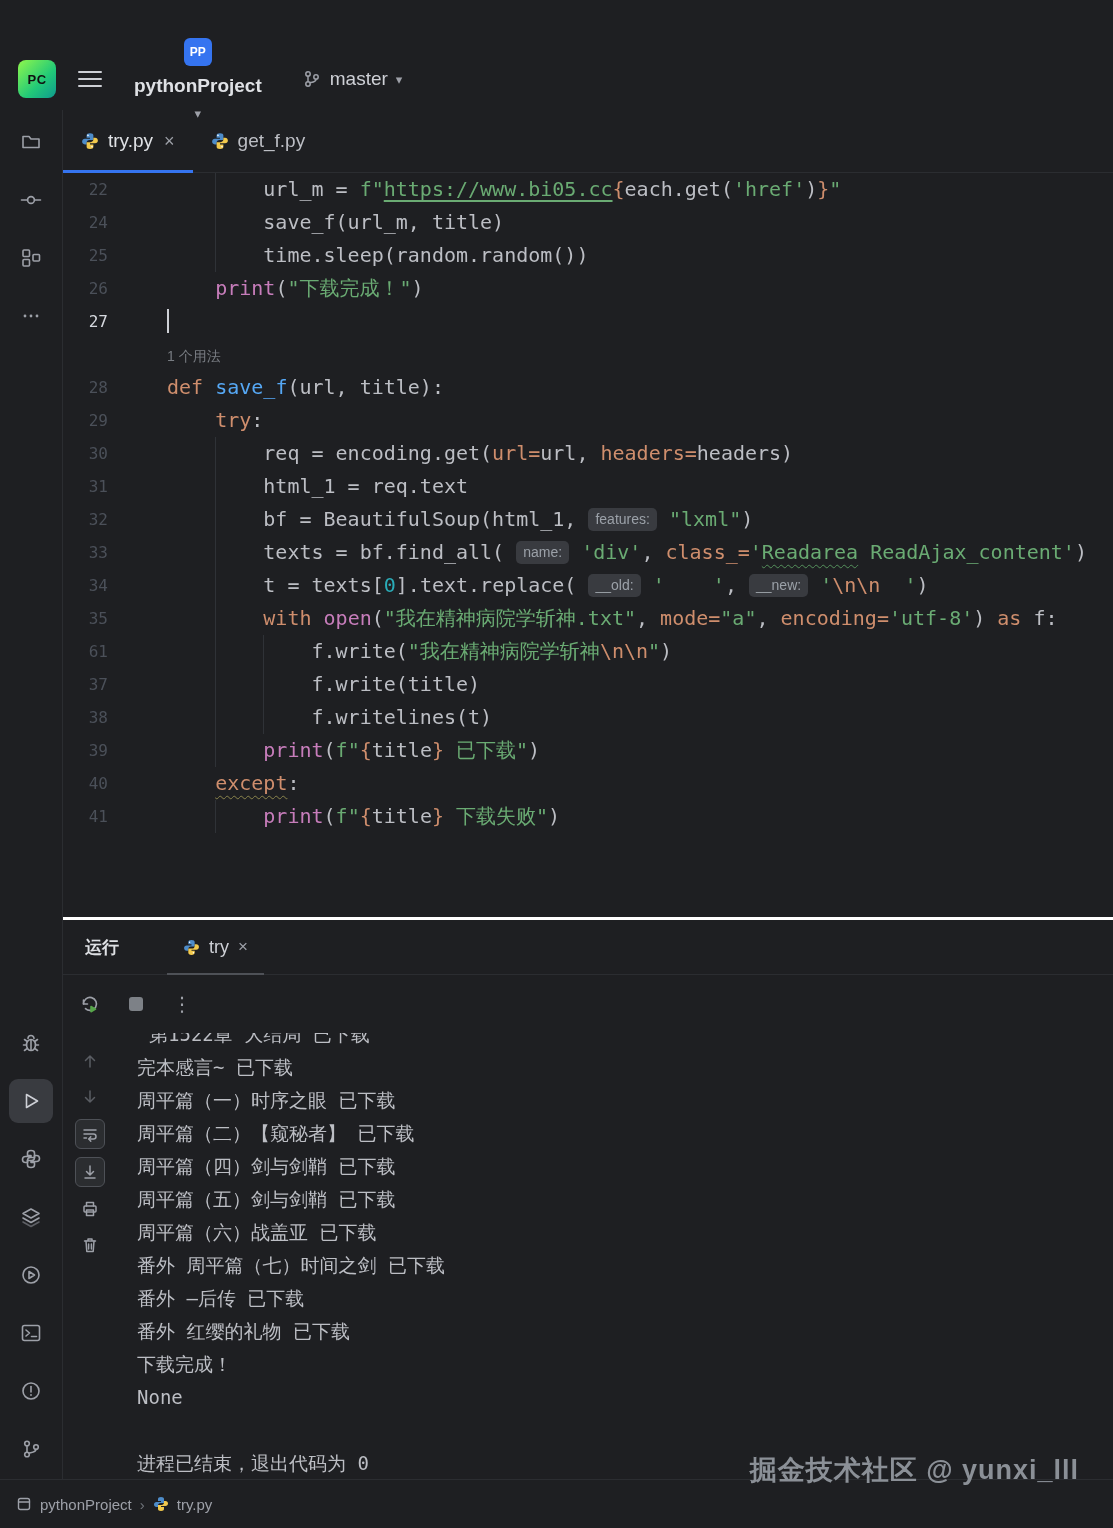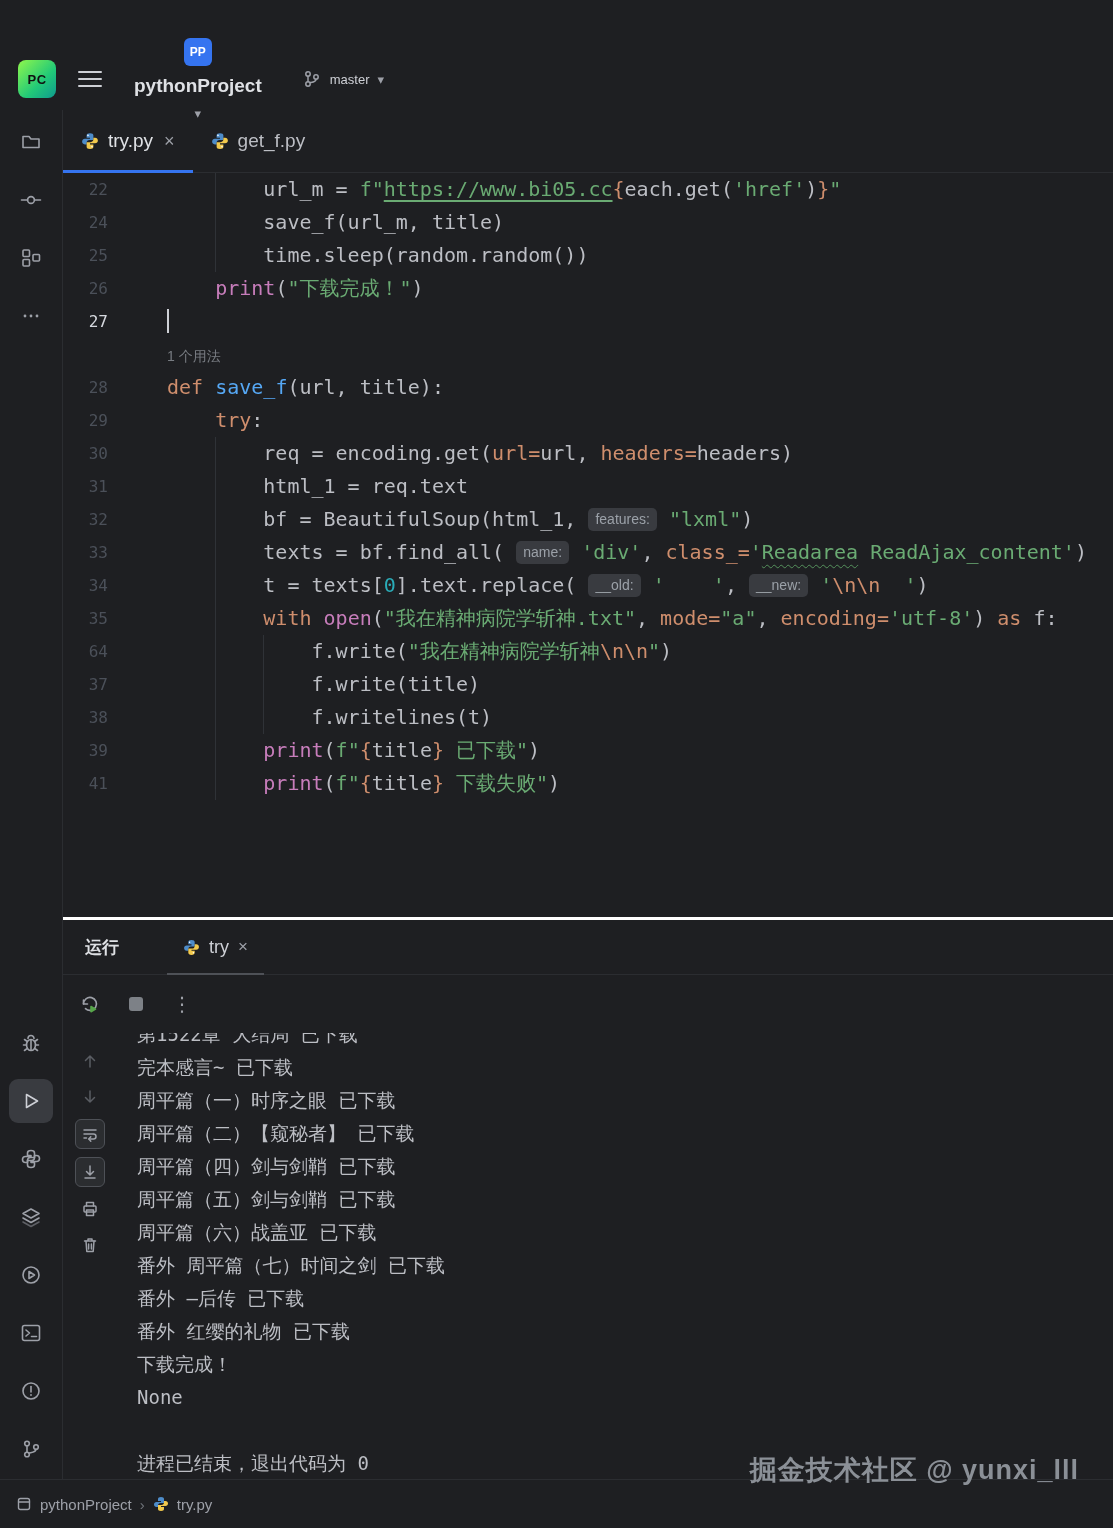--- a/index.html
+++ b/index.html
@@ -9,21 +9,21 @@
   
   .topbar{height:62px;flex:none;display:flex;align-items:center;gap:14px;padding:0 18px;background:#1e1f22;margin-top:48px;}
   .logo{width:38px;height:38px;border-radius:8px;background:linear-gradient(135deg,#8ff74c 0%,#21c978 60%,#0f9a8f 100%);display:flex;align-items:center;justify-content:center;font-weight:bold;font-size:13px;color:#101010;letter-spacing:.5px;}
   .burger{width:24px;display:flex;flex-direction:column;gap:5px;margin-left:8px;cursor:pointer;}
   .burger i{display:block;height:2px;background:#ced0d6;border-radius:1px;}
   .proj-chip{display:flex;align-items:center;gap:9px;margin-left:18px;cursor:pointer;flex-direction:column;}
   .avatar{width:28px;height:28px;border-radius:6px;background:#3574f0;color:#fff;font-size:12px;font-weight:bold;display:flex;align-items:center;justify-content:center;}
   .proj-name{color:#dfe1e5;font-size:19px;font-weight:600;}
   .chev{color:#9da0a8;font-size:13px;}
   .branch{display:flex;align-items:center;gap:8px;margin-left:26px;cursor:pointer;}
-  .branch-name{color:#ced0d6;font-size:13px;}
+  .branch-name{color:#ced0d6;font-size:19px;}
 
   
   .main{flex:1;display:flex;min-height:0;}
   .sidebar{width:62px;flex:none;border-right:1px solid #2b2d31;display:flex;flex-direction:column;align-items:center;padding:10px 0 8px;gap:18px;}
   .side-ico{width:44px;height:44px;flex:none;display:flex;align-items:center;justify-content:center;border-radius:9px;cursor:pointer;}
   .side-ico.active{background:#393b40;}
   .side-ico svg{stroke:#9da0a8;fill:none;stroke-width:1.6;stroke-linecap:round;stroke-linejoin:round;}
   .side-gap{margin-top:auto;}
   .sidebar .grp{display:flex;flex-direction:column;gap:14px;align-items:center;}
 
@@ -71,21 +71,21 @@
   .dots-v{color:#9da0a8;font-size:20px;line-height:1;}
 
   .console-wrap{flex:1;display:flex;min-height:0;}
   .console-gutter{width:54px;flex:none;display:flex;flex-direction:column;align-items:center;gap:8px;padding-top:14px;}
   .cg-ico{width:28px;height:28px;display:flex;align-items:center;justify-content:center;cursor:pointer;border-radius:6px;}
   .cg-ico.boxed{border:1px solid #4e5157;background:#2b2d30;}
   .cg-ico svg{stroke:#9da0a8;fill:none;stroke-width:1.5;stroke-linecap:round;stroke-linejoin:round;}
   .cg-ico.dim svg{stroke:#5a5d63;}
   .console{flex:1;overflow:hidden;padding-left:20px;font-family:"DejaVu Sans Mono","DejaVu Sans",monospace;font-size:19px;color:#bcbec4;}
   .console-line{height:33px;line-height:33px;white-space:pre;}
-  .console-line.clipped{margin-top:-15px;}
+  .console-line.clipped{margin-top:-15px;margin-left:12px;}
 
   
   .statusbar{height:48px;flex:none;border-top:1px solid #2b2d31;display:flex;align-items:center;gap:8px;padding:0 16px;font-size:15px;color:#9da0a8;}
   .statusbar svg{stroke:#9da0a8;fill:none;stroke-width:1.4;stroke-linecap:round;stroke-linejoin:round;}
   .sb-sep{color:#6f737a;}
 
   .watermark{position:absolute;right:34px;top:1452px;font-size:27px;font-weight:700;color:#8b9097;letter-spacing:1px;z-index:6;}
 
   .pyicon{flex:none;}
 </style>
@@ -236,24 +236,25 @@
             <div class="line"><span class="ln cur">27</span><span class="code"><span class="caret"></span></span></div>
             <div class="line"><span class="ln"></span><span class="code"><span class="tk-u">1 个用法</span></span></div>
             <div class="line"><span class="ln">28</span><span class="code"><span class="tk-k">def </span><span class="tk-f">save_f</span><span class="tk-d">(url, title):</span></span></div>
             <div class="line"><span class="ln">29</span><span class="code">    <span class="tk-k">try</span><span class="tk-d">:</span></span></div>
             <div class="line"><span class="ln">30</span><span class="code"><i class="guide" style="left: 48px;"></i>        <span class="tk-d">req = encoding.get(</span><span class="tk-kw">url=</span><span class="tk-d">url, </span><span class="tk-kw">headers=</span><span class="tk-d">headers)</span></span></div>
             <div class="line"><span class="ln">31</span><span class="code"><i class="guide" style="left: 48px;"></i>        <span class="tk-d">html_1 = req.text</span></span></div>
             <div class="line"><span class="ln">32</span><span class="code"><i class="guide" style="left: 48px;"></i>        <span class="tk-d">bf = BeautifulSoup(html_1, </span><span class="tk-h">features:</span><span class="tk-d"> </span><span class="tk-s">"lxml"</span><span class="tk-d">)</span></span></div>
             <div class="line"><span class="ln">33</span><span class="code"><i class="guide" style="left: 48px;"></i>        <span class="tk-d">texts = bf.find_all( </span><span class="tk-h">name:</span><span class="tk-d"> </span><span class="tk-s">'div'</span><span class="tk-d">, </span><span class="tk-kw">class_=</span><span class="tk-s">'</span><span class="tk-sw">Readarea</span><span class="tk-s"> ReadAjax_content'</span><span class="tk-d">)</span></span></div>
             <div class="line"><span class="ln">34</span><span class="code"><i class="guide" style="left: 48px;"></i>        <span class="tk-d">t = texts[</span><span class="tk-n">0</span><span class="tk-d">].text.replace( </span><span class="tk-h">__old:</span><span class="tk-s"> '    '</span><span class="tk-d">, </span><span class="tk-h">__new:</span><span class="tk-s"> '</span><span class="tk-b">\n\n</span><span class="tk-s">  '</span><span class="tk-d">)</span></span></div>
             <div class="line"><span class="ln">35</span><span class="code"><i class="guide" style="left: 48px;"></i>        <span class="tk-k">with </span><span class="tk-bi">open</span><span class="tk-d">(</span><span class="tk-s">"我在精神病院学斩神.txt"</span><span class="tk-d">, </span><span class="tk-kw">mode=</span><span class="tk-s">"a"</span><span class="tk-d">, </span><span class="tk-kw">encoding=</span><span class="tk-s">'utf-8'</span><span class="tk-d">) </span><span class="tk-k">as </span><span class="tk-d">f:</span></span></div>
-            <div class="line"><span class="ln">64</span><span class="code"><i class="guide" style="left: 48px;"></i><i class="guide" style="left: 96px;"></i>            <span class="tk-d">f.write(</span><span class="tk-s">"我在精神病院学斩神</span><span class="tk-b">\n\n</span><span class="tk-s">"</span><span class="tk-d">)</span></span></div>
+            <div class="line"><span class="ln">61</span><span class="code"><i class="guide" style="left: 48px;"></i><i class="guide" style="left: 96px;"></i>            <span class="tk-d">f.write(</span><span class="tk-s">"我在精神病院学斩神</span><span class="tk-b">\n\n</span><span class="tk-s">"</span><span class="tk-d">)</span></span></div>
             <div class="line"><span class="ln">37</span><span class="code"><i class="guide" style="left: 48px;"></i><i class="guide" style="left: 96px;"></i>            <span class="tk-d">f.write(title)</span></span></div>
             <div class="line"><span class="ln">38</span><span class="code"><i class="guide" style="left: 48px;"></i><i class="guide" style="left: 96px;"></i>            <span class="tk-d">f.writelines(t)</span></span></div>
             <div class="line"><span class="ln">39</span><span class="code"><i class="guide" style="left: 48px;"></i>        <span class="tk-bi">print</span><span class="tk-d">(</span><span class="tk-s">f"</span><span class="tk-b">{</span><span class="tk-d">title</span><span class="tk-b">}</span><span class="tk-s"> 已下载"</span><span class="tk-d">)</span></span></div>
+            <div class="line"><span class="ln">40</span><span class="code">    <span class="tk-kx">except</span><span class="tk-d">:</span></span></div>
             <div class="line"><span class="ln">41</span><span class="code"><i class="guide" style="left: 48px;"></i>        <span class="tk-bi">print</span><span class="tk-d">(</span><span class="tk-s">f"</span><span class="tk-b">{</span><span class="tk-d">title</span><span class="tk-b">}</span><span class="tk-s"> 下载失败"</span><span class="tk-d">)</span></span></div>
           </div>
       </div>
 
       <div class="run-header">
         <div class="run-title">运行</div>
         <div class="rtab">
           <svg class="pyicon" width="17" height="17" viewBox="0 0 16 16">
               <path fill="#4e8cc9" d="M8 1C6 1 5 1.8 5 3v2h3v1H3.5C2 6 1 7 1 8.5S2 11 3.5 11H5V9.5C5 8 6 7 7.5 7H11V3c0-1.2-1-2-3-2z"></path>
               <path fill="#f2c94c" d="M8 15c2 0 3-.8 3-2v-2H8v-1h4.5c1.5 0 2.5-1 2.5-2.5S14 5 12.5 5H11v1.5C11 8 10 9 8.5 9H5v4c0 1.2 1 2 3 2z"></path>

